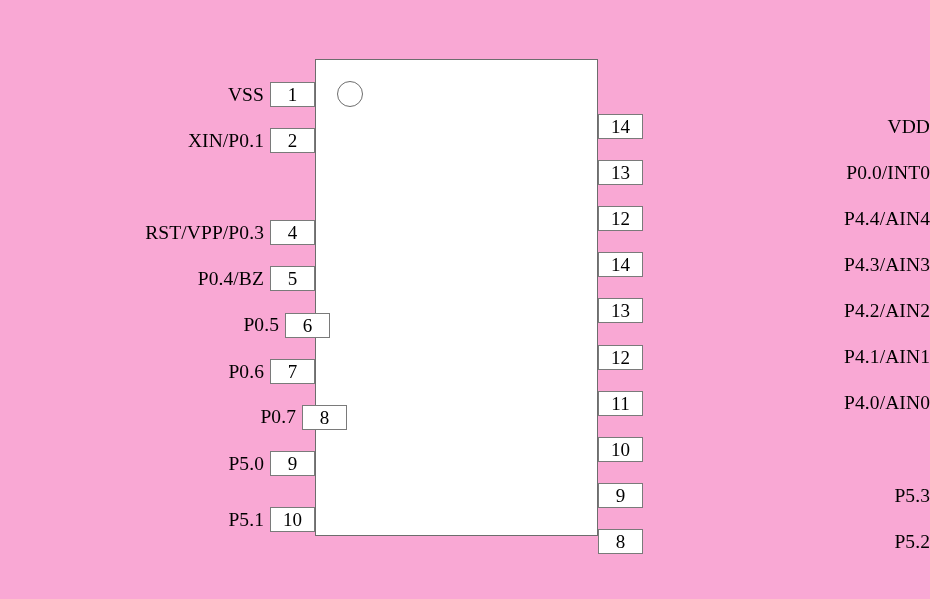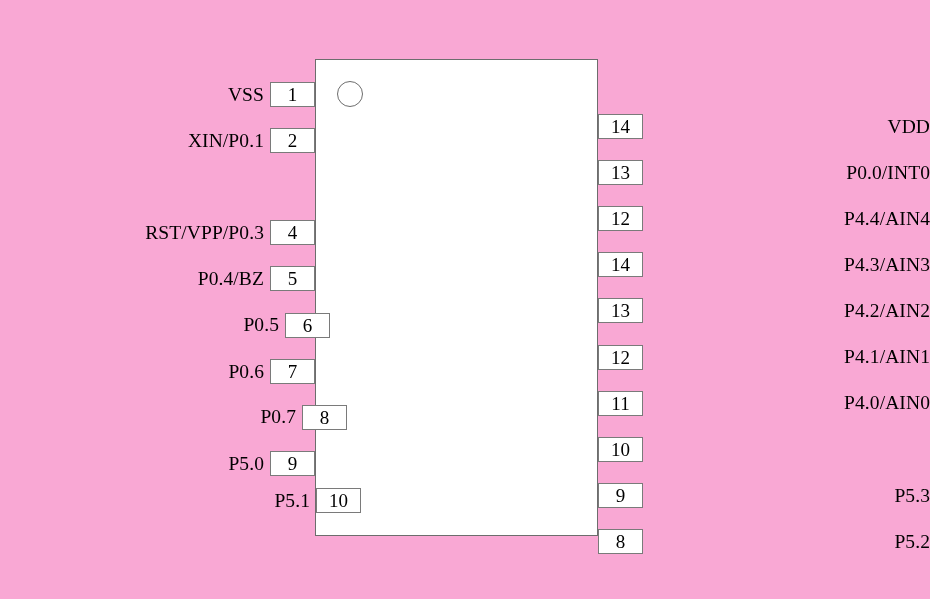--- a/index.html
+++ b/index.html
@@ -129,21 +129,21 @@
       <span class="pin-box">7</span>
     </div>
     <div class="pin-row left" style="top: 404.7px; padding-left: 32px;">
       <span class="pin-label">P0.7</span>
       <span class="pin-box">8</span>
     </div>
     <div class="pin-row left" style="top: 450.8px;">
       <span class="pin-label">P5.0</span>
       <span class="pin-box">9</span>
     </div>
-    <div class="pin-row left" style="top: 488px; padding-left: 46px;">
+    <div class="pin-row left" style="top: 507px;">
       <span class="pin-label">P5.1</span>
       <span class="pin-box">10</span>
     </div>
     <div class="pin-row right" style="top: 82px;">
       <span class="pin-box">14</span>
       <span class="pin-label">VDD</span>
     </div>
     <div class="pin-row right" style="top: 128.1px;">
       <span class="pin-box">13</span>
       <span class="pin-label">P0.0/INT0</span>

